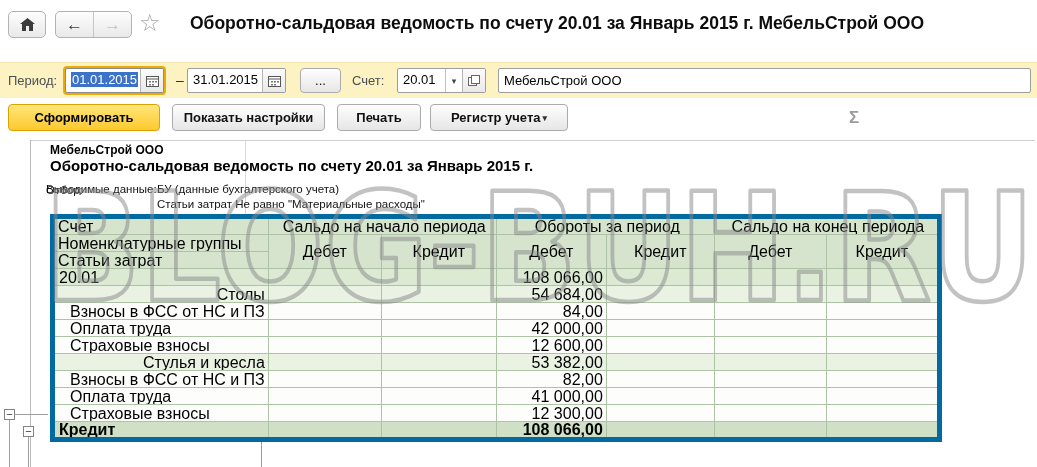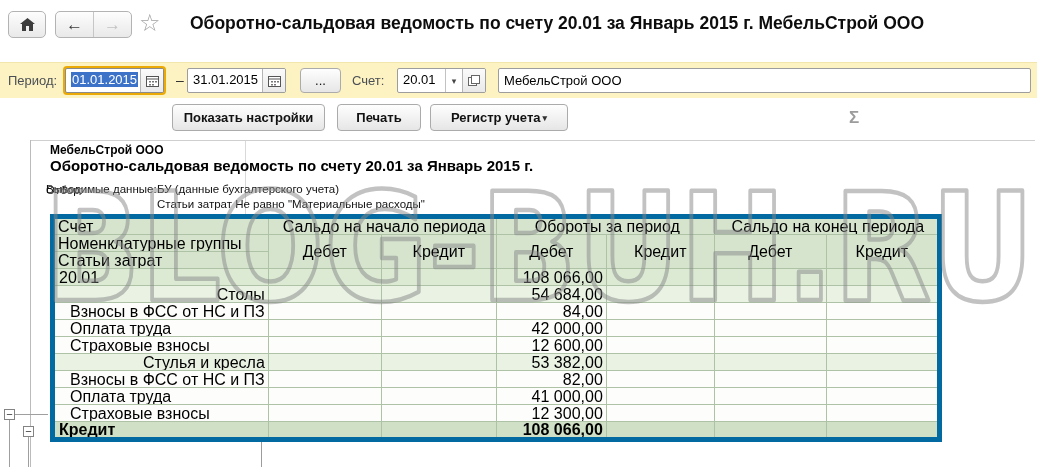--- a/index.html
+++ b/index.html
@@ -151,20 +151,21 @@
           <rect x="0.5" y="2.5" width="8" height="8" fill="#fff" stroke="#666"></rect>
           <rect x="3.5" y="0.5" width="8" height="8" fill="#fff" stroke="#666"></rect>
         </svg>
       </div>
     </div>
 
     <input class="org-input" readonly="" value="МебельСтрой ООО" style="">
   </div>
 
   <div class="actionsbar">
+    <button class="abtn gen-btn">Сформировать</button>
     <button class="abtn btn settings-btn">Показать настройки</button>
     <button class="abtn btn print-btn">Печать</button>
     <button class="abtn btn register-btn">
       <span>Регистр учета</span>
       <span class="dd-glyph">▾</span>
     </button>
     <div class="sigma">Σ</div>
   </div>
 
   <div class="report">

